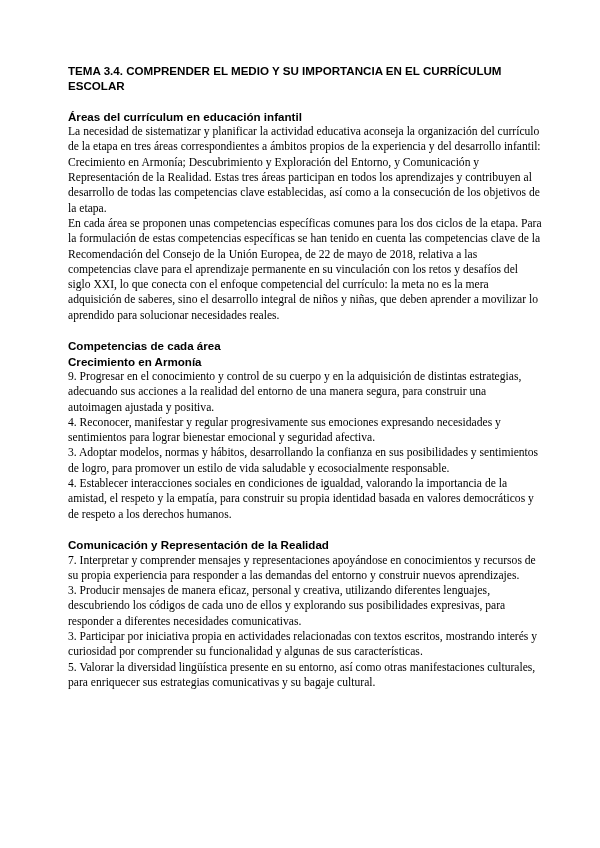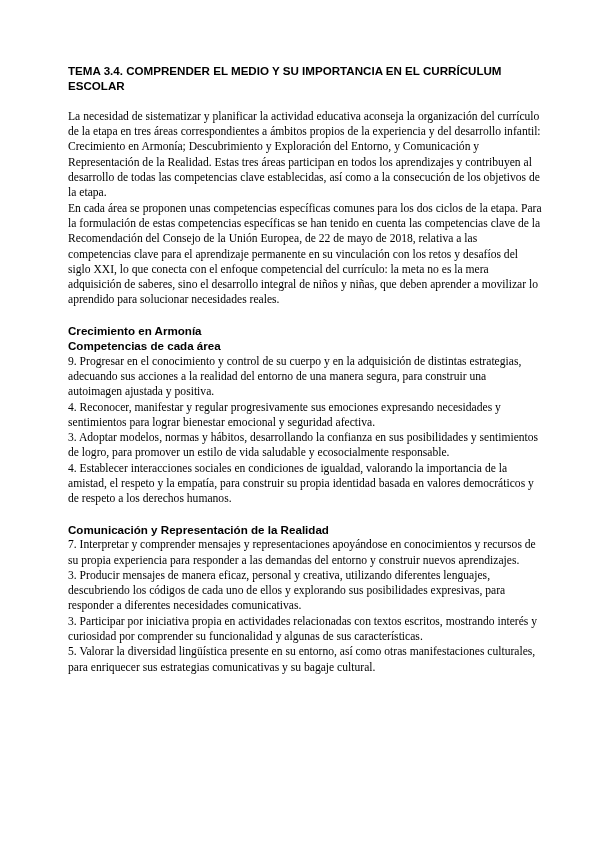--- a/index.html
+++ b/index.html
@@ -36,30 +36,31 @@
 </style>
 </head>
 <body>
 
 <div class="page">
 
   <h1 class="doc-title">TEMA 3.4. COMPRENDER EL MEDIO Y SU IMPORTANCIA EN EL CURRÍCULUM ESCOLAR</h1>
 
   <div class="blank-line"></div>
 
+  <h2 class="doc-heading">Áreas del currículum en educación infantil</h2>
 
   <p class="doc-paragraph">La necesidad de sistematizar y planificar la actividad educativa aconseja la organización del currículo de la etapa en tres áreas correspondientes a ámbitos propios de la experiencia y del desarrollo infantil: Crecimiento en Armonía; Descubrimiento y Exploración del Entorno, y Comunicación y Representación de la Realidad. Estas tres áreas participan en todos los aprendizajes y contribuyen al desarrollo de todas las competencias clave establecidas, así como a la consecución de los objetivos de la etapa.</p>
 
   <p class="doc-paragraph">En cada área se proponen unas competencias específicas comunes para los dos ciclos de la etapa. Para la formulación de estas competencias específicas se han tenido en cuenta las competencias clave de la Recomendación del Consejo de la Unión Europea, de 22 de mayo de 2018, relativa a las competencias clave para el aprendizaje permanente en su vinculación con los retos y desafíos del siglo XXI, lo que conecta con el enfoque competencial del currículo: la meta no es la mera adquisición de saberes, sino el desarrollo integral de niños y niñas, que deben aprender a movilizar lo aprendido para solucionar necesidades reales.</p>
 
   <div class="blank-line"></div>
 
+  <h2 class="doc-heading">Competencias de cada área</h2>
+
   <h2 class="doc-heading">Crecimiento en Armonía</h2>
-
-  <h2 class="doc-heading">Competencias de cada área</h2>
 
   <p class="doc-paragraph">9. Progresar en el conocimiento y control de su cuerpo y en la adquisición de distintas estrategias, adecuando sus acciones a la realidad del entorno de una manera segura, para construir una autoimagen ajustada y positiva.</p>
 
   <p class="doc-paragraph">4. Reconocer, manifestar y regular progresivamente sus emociones expresando necesidades y sentimientos para lograr bienestar emocional y seguridad afectiva.</p>
 
   <p class="doc-paragraph">3. Adoptar modelos, normas y hábitos, desarrollando la confianza en sus posibilidades y sentimientos de logro, para promover un estilo de vida saludable y ecosocialmente responsable.</p>
 
   <p class="doc-paragraph">4. Establecer interacciones sociales en condiciones de igualdad, valorando la importancia de la amistad, el respeto y la empatía, para construir su propia identidad basada en valores democráticos y de respeto a los derechos humanos.</p>
 
   <div class="blank-line"></div>

